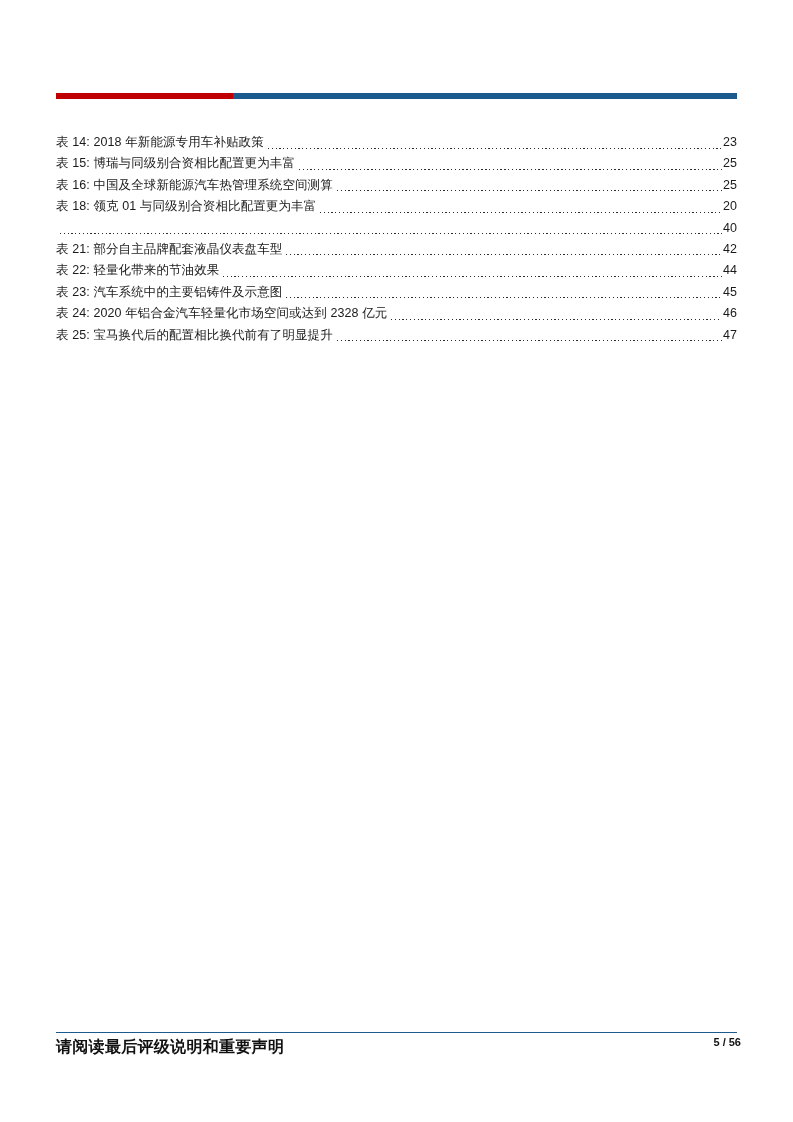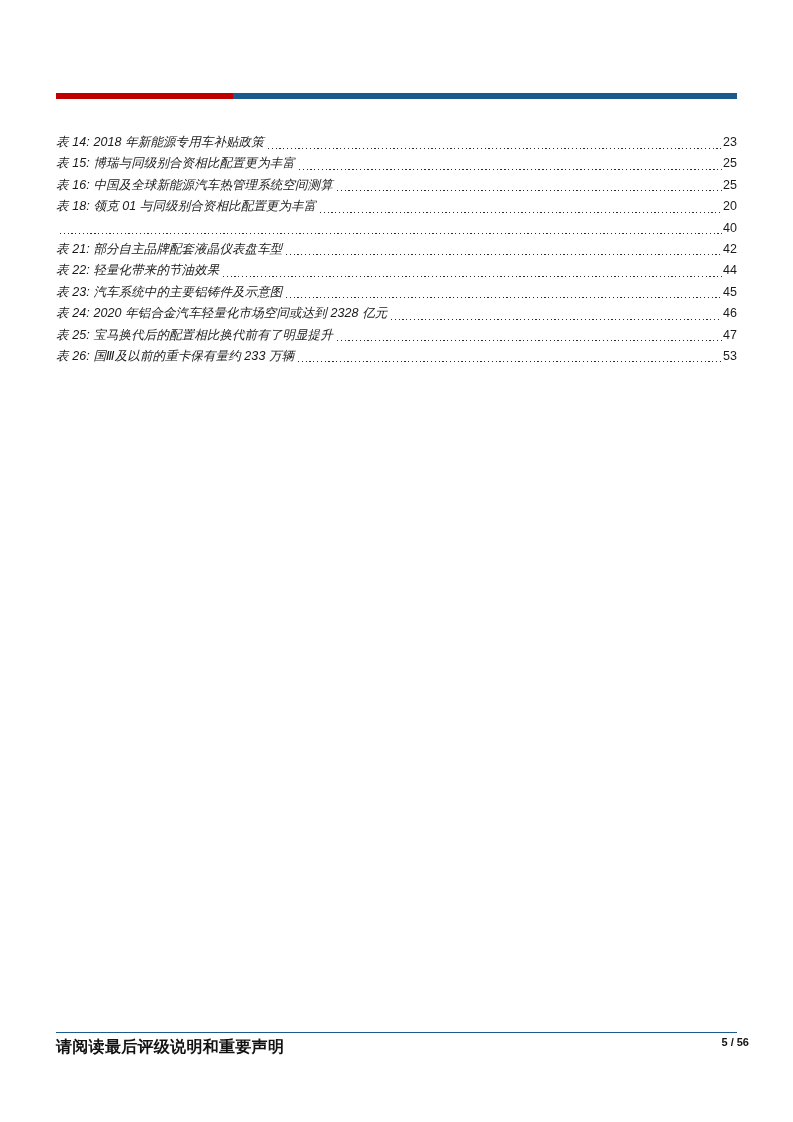--- a/index.html
+++ b/index.html
@@ -37,21 +37,20 @@
     align-items: baseline;
     height: 21.4px;
     font-size: 12.5px;
     line-height: 21.4px;
     color: #1a1a1a;
     cursor: pointer;
   }
   .toc-label {
     white-space: nowrap;
     letter-spacing: 0.1px;
-    font-style: italic;
   }
   .toc-dots {
     flex: 1;
     align-self: flex-end;
     height: 21.4px;
     margin: 0 1px 0 4px;
     background-image: repeating-linear-gradient(
       to right,
       #2b2b2b 0, #2b2b2b 1.3px,
       transparent 1.3px, transparent 3.8px
@@ -77,21 +76,21 @@
     position: absolute;
     left: 56px;
     top: 1037px;
     font-size: 16px;
     font-weight: 600;
     color: #111111;
     letter-spacing: 0.3px;
   }
   .footer-pagenum {
     position: absolute;
-    right: 44px;
+    right: 52px;
     top: 1036px;
     font-size: 11px;
     font-weight: 700;
     color: #111111;
   }
 </style>
 </head>
 <body>
 
 <div class="header-bar">
@@ -155,23 +154,18 @@
       <span class="toc-dots"></span>
       <span class="toc-page">46</span>
     </div>
 
     <div class="toc-row">
       <span class="toc-label">表 25: 宝马换代后的配置相比换代前有了明显提升</span>
       <span class="toc-dots"></span>
       <span class="toc-page">47</span>
     </div>
 
-    <div class="toc-row">
-      <span class="toc-label">表 26: 国Ⅲ及以前的重卡保有量约 233 万辆</span>
-      <span class="toc-dots"></span>
-      <span class="toc-page">53</span>
-    </div>
 
   </div>
 
 <div class="footer-rule"></div>
 <div class="footer-disclaimer">请阅读最后评级说明和重要声明</div>
 <div class="footer-pagenum">5 / 56</div>
 
 </body></html>

